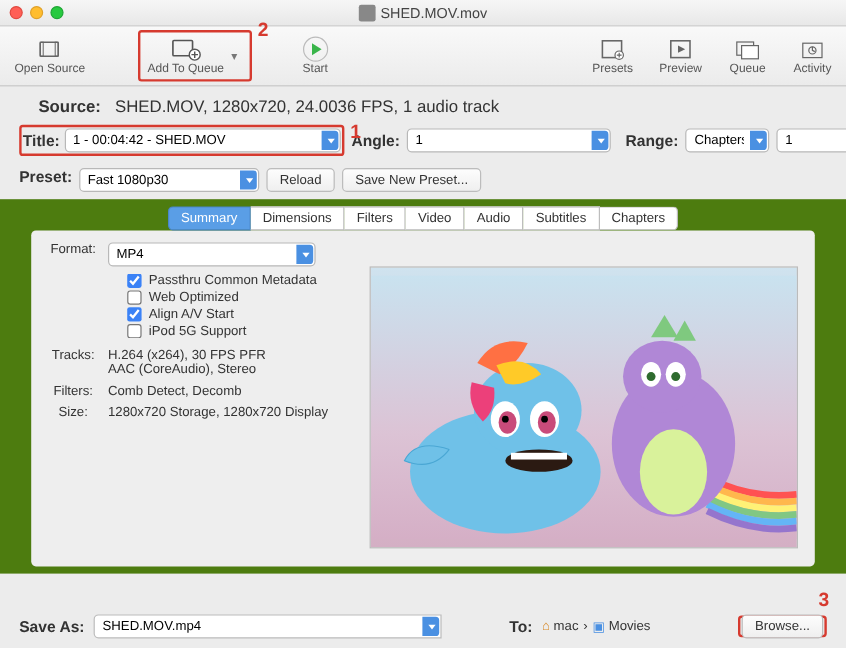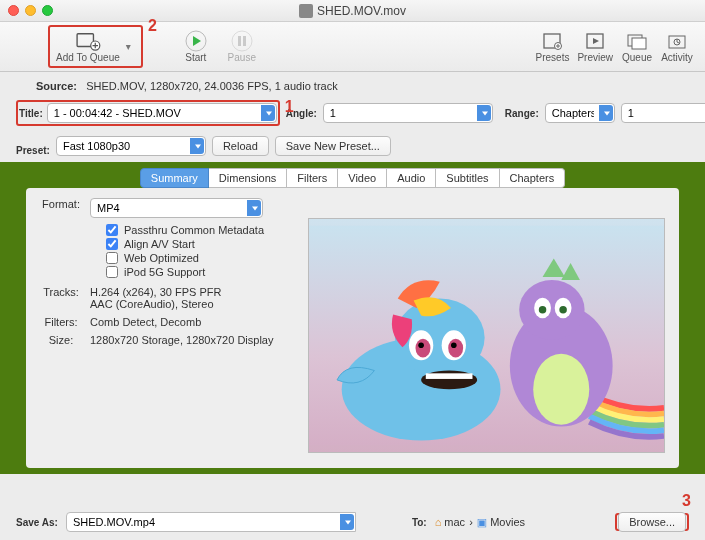--- a/index.html
+++ b/index.html
@@ -14,42 +14,42 @@
 .tl.grn{background:#27c93f;border:1px solid #1fa636;}
 .title-center{position:absolute;left:0;right:0;text-align:left;font-size:12px;color:#444;display:flex;justify-content:center;align-items:center;gap:4px;pointer-events:none;}
 .title-center .ticon{width:14px;height:14px;background:#888;border-radius:2px;display:inline-block;}
 
 
 .toolbar{height:50px;background:linear-gradient(#f9f9f9,#ebebeb);border-bottom:1px solid #c7c7c7;display:flex;align-items:center;padding:0 8px;}
 .tbtn{display:flex;flex-direction:column;align-items:center;justify-content:center;font-size:10px;color:#555;min-width:46px;padding:2px 4px;cursor:default;}
 .tbtn .ticon{width:26px;height:22px;display:flex;align-items:center;justify-content:center;color:#666;}
 .tbtn.disabled{opacity:.45;}
 .toolbar .spacer{flex:1;}
-.tgrp-right .tbtn{min-width:40px;}
+.tgrp-right .tbtn{min-width:40px;margin-left:14px;}
 .addq-wrap{border:2px solid #d63a2f;border-radius:3px;padding:1px 2px;position:relative;}
 .anno{position:absolute;color:#d63a2f;font-weight:700;font-size:16px;}
 .anno.a2{top:-10px;right:-16px;}
 
 
-.srcline{padding:8px 12px 4px;font-size:11px;color:#333;margin-left:24px;}
+.srcline{padding:8px 32px 4px;font-size:14px;color:#333;}
 .srcline b{font-weight:600;}
 
 
 .rowA{display:flex;align-items:center;gap:6px;padding:4px 16px;position:relative;}
-.lbl{font-size:10px;font-weight:600;}
+.lbl{font-size:13px;font-weight:600;}
 .select{appearance:none;border:1px solid #b8b8b8;border-radius:4px;height:20px;padding:0 20px 0 6px;background:#fff;font-size:11px;position:relative;}
 .sel-wrap{position:relative;display:inline-block;}
 .sel-wrap::after{content:"";position:absolute;right:2px;top:2px;bottom:2px;width:14px;background:#4a90e2;border-radius:0 3px 3px 0;}
 .sel-wrap::before{content:"";position:absolute;right:5px;top:50%;width:0;height:0;border-left:3px solid transparent;border-right:3px solid transparent;border-top:4px solid #fff;z-index:2;transform:translateY(-35%);} 
 .num{display:inline-block;min-width:30px;}
 .title-outline{border:2px solid #d63a2f;border-radius:3px;padding:1px;display:flex;align-items:center;gap:4px;position:relative;}
 .anno.a1{top:-4px;right:-16px;}
 
 
-.rowB{display:flex;align-items:flex-end;gap:6px;padding:6px 16px;}
+.rowB{display:flex;align-items:flex-start;gap:6px;padding:6px 16px;}
 .btn{border:1px solid #bcbcbc;background:linear-gradient(#fdfdfd,#efefef);border-radius:4px;height:20px;padding:0 10px;font-size:11px;color:#333;}
 
 
 .tabsbar-wrap{background:#4d7c0f;padding:6px 14px;}
 .tabs{display:flex;justify-content:center;gap:0;}
 .tab{border:1px solid #bdbdbd;border-left:none;background:#fff;height:20px;padding:0 10px;font-size:11px;display:flex;align-items:center;}
 .tab:first-child{border-left:1px solid #bdbdbd;border-radius:4px 0 0 4px;}
 .tab:last-child{border-radius:0 4px 4px 0;}
 .tab.active{background:#5a9ee6;color:#fff;border-color:#4a86c9;}
 
@@ -90,20 +90,30 @@
     <div class="tl yel"></div>
     <div class="tl grn"></div>
   </div>
   <div class="title-center">
     <span class="ticon"></span>
     <span>SHED.MOV.mov</span>
   </div>
 </div>
 
 <div class="toolbar">
+  <div class="tbtn">
+    <span class="ticon">
+      <svg viewBox="0 0 24 24" width="24" height="20">
+          <rect x="3" y="5" width="18" height="14" rx="1" fill="none" stroke="#666" stroke-width="1.5"></rect>
+          <rect x="3" y="5" width="3" height="14" fill="none" stroke="#666" stroke-width="1"></rect>
+          <rect x="18" y="5" width="3" height="14" fill="none" stroke="#666" stroke-width="1"></rect>
+        </svg>
+    </span>
+    <span>Open Source</span>
+  </div>
 
   <div style="width:40px"></div>
 
   <div class="addq-wrap">
     <span class="anno a2">2</span>
     <div class="tbtn" style="flex-direction:row;gap:2px;align-items:center;">
       <div style="display:flex;flex-direction:column;align-items:center;">
         <span class="ticon">
           <svg viewBox="0 0 28 22" width="28" height="20">
               <rect x="2" y="3" width="18" height="14" rx="1" fill="none" stroke="#555" stroke-width="1.5"></rect>
@@ -120,30 +130,20 @@
   <div style="width:30px"></div>
 
   <div class="tbtn">
     <span class="ticon">
       <svg width="22" height="22">
           <circle cx="11" cy="11" r="10" fill="none" stroke="#bbb"></circle>
           <path d="M8 6l8 5-8 5z" fill="#39b54a"></path>
         </svg>
     </span>
     <span>Start</span>
-  </div>
-  <div class="tbtn disabled">
-    <span class="ticon">
-      <svg width="22" height="22">
-          <circle cx="11" cy="11" r="10" fill="none" stroke="#bbb"></circle>
-          <rect x="7" y="6" width="3" height="10" fill="#999"></rect>
-          <rect x="12" y="6" width="3" height="10" fill="#999"></rect>
-        </svg>
-    </span>
-    <span>Pause</span>
   </div>
 
   <div class="spacer"></div>
 
   <div class="tgrp-right" style="display:flex;">
     <div class="tbtn">
       <span class="ticon">
           <svg width="22" height="20">
             <rect x="3" y="3" width="16" height="14" fill="none" stroke="#666" stroke-width="1.3"></rect>
             <circle cx="17" cy="15" r="3.5" fill="#fff" stroke="#666"></circle>
@@ -233,26 +233,26 @@
       <div class="kv">
         <div class="k">Format:</div>
         <div class="v">
           <span class="sel-wrap" style="width:173px;"><input class="select" style="width: 100%;" readonly="" value="MP4"></span>
           <div style="height:4px"></div>
           <label class="chk">
               <input type="checkbox" checked="" style="">
               <span>Passthru Common Metadata</span>
             </label>
           <label class="chk">
+              <input type="checkbox" style="">
+              <span>Web Optimized</span>
+            </label>
+          <label class="chk">
               <input type="checkbox" checked="" style="">
               <span>Align A/V Start</span>
-            </label>
-          <label class="chk">
-              <input type="checkbox" style="">
-              <span>Web Optimized</span>
             </label>
           <label class="chk">
               <input type="checkbox" style="">
               <span>iPod 5G Support</span>
             </label>
         </div>
       </div>
       <div class="kv">
         <div class="k">Tracks:</div>
         <div class="v">

